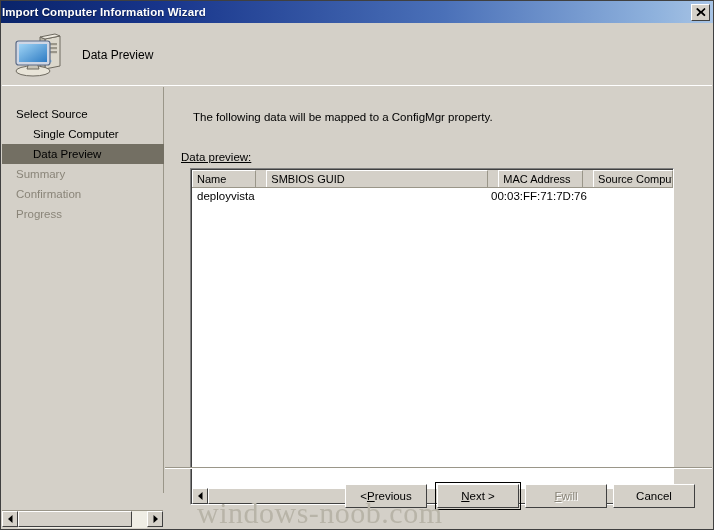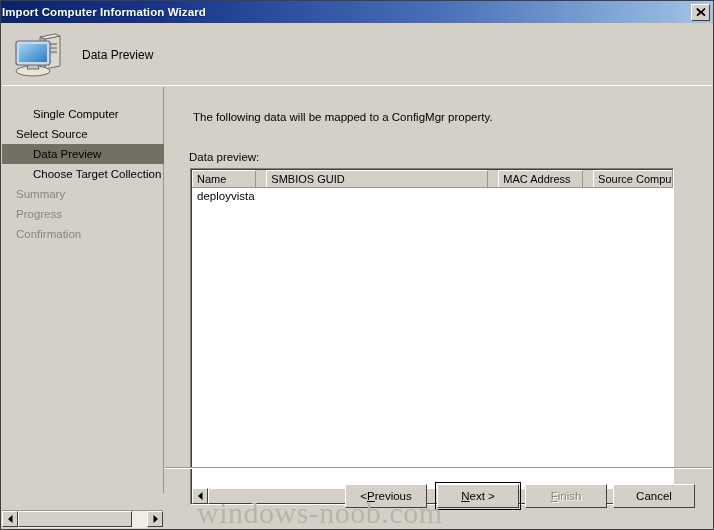--- a/index.html
+++ b/index.html
@@ -98,22 +98,23 @@
     width: 547px; height: 375px;
     background: #d4d0c8;
     padding-left: 13px;
   }
   #intro-text {
     position: absolute; left: 28px; top: 24px;
     font-size: 11.5px;
     white-space: nowrap;
   }
   #preview-label {
-    position: absolute; left: 24px; top: 64px;
-    font-size: 11.5px;
+    position: absolute; left: 16px; top: 64px;
+    font-size: 11.5px;
+    text-decoration: underline;
   }
 
   
   #grid-frame {
     position: absolute; left: 25px; top: 81px;
     width: 484px; height: 337px;
     background: #fff;
     border-top: 1px solid #808080;
     border-left: 1px solid #808080;
     border-right: 1px solid #fff;
@@ -305,47 +306,47 @@
       <linearGradient id="scr" x1="0" y1="0" x2="1" y2="1">
         <stop offset="0%" stop-color="#9fd4f5"></stop>
         <stop offset="100%" stop-color="#2f7cc4"></stop>
       </linearGradient>
       <rect x="5" y="13" width="28" height="18" fill="url(#scr)"></rect>
     </svg>
     <span id="header-title">Data Preview</span>
   </div>
 
   <div id="sidebar">
+    <div class="nav-item">Select Source</div>
     <div class="nav-item sub">Single Computer</div>
-    <div class="nav-item">Select Source</div>
     <div class="nav-item active">Data Preview</div>
-    <div class="nav-item sub">Choose Target Collection</div>
     <div class="nav-item dim">Summary</div>
+    <div class="nav-item dim">Confirmation</div>
     <div class="nav-item dim">Progress</div>
-    <div class="nav-item dim">Confirmation</div>
   </div>
 
   <div id="content">
     <div id="intro-text">The following data will be mapped to a ConfigMgr property.</div>
     <div id="preview-label">Data preview:</div>
 
     <div id="grid-frame">
       <div id="grid-inner">
 
         <div id="grid-header">
           <div class="grid-col-head" style="width:66px">Name</div>
           <div class="grid-col-head" style="width:228px">SMBIOS GUID</div>
           <div class="grid-col-head" style="width:87px">MAC Address</div>
           <div class="grid-col-head" style="width:82px">Source Computer</div>
         </div>
 
         <div id="grid-body">
           <div class="grid-row">
             <div class="grid-cell" style="width:66px">deployvista</div>
             <div class="grid-cell" style="width:228px"></div>
+            <div class="grid-cell" style="width:105px">00:03:FF:71:7D:76</div>
             <div class="grid-cell" style="width:82px"></div>
           </div>
         </div>
 
         <div id="grid-hscroll">
           <div class="sb-btn">
             <svg width="5" height="8" viewBox="0 0 5 8">
               <path d="M4.5 0 L4.5 8 L0 4 Z" fill="#000"></path>
             </svg>
           </div>
@@ -372,21 +373,21 @@
         <span>revious</span>
       </button>
 
     <button class="btn default">
         <span class="mn">N</span>
         <span>ext &gt;</span>
       </button>
 
     <button class="btn disabled" disabled="">
         <span class="mn">F</span>
-        <span>inish</span>
+        <span>will</span>
       </button>
 
     <button class="btn">
         <span>Cancel</span>
       </button>
   </div>
 
   <div id="watermark">windows-noob.com</div>
 
   <div id="win-hscroll">

